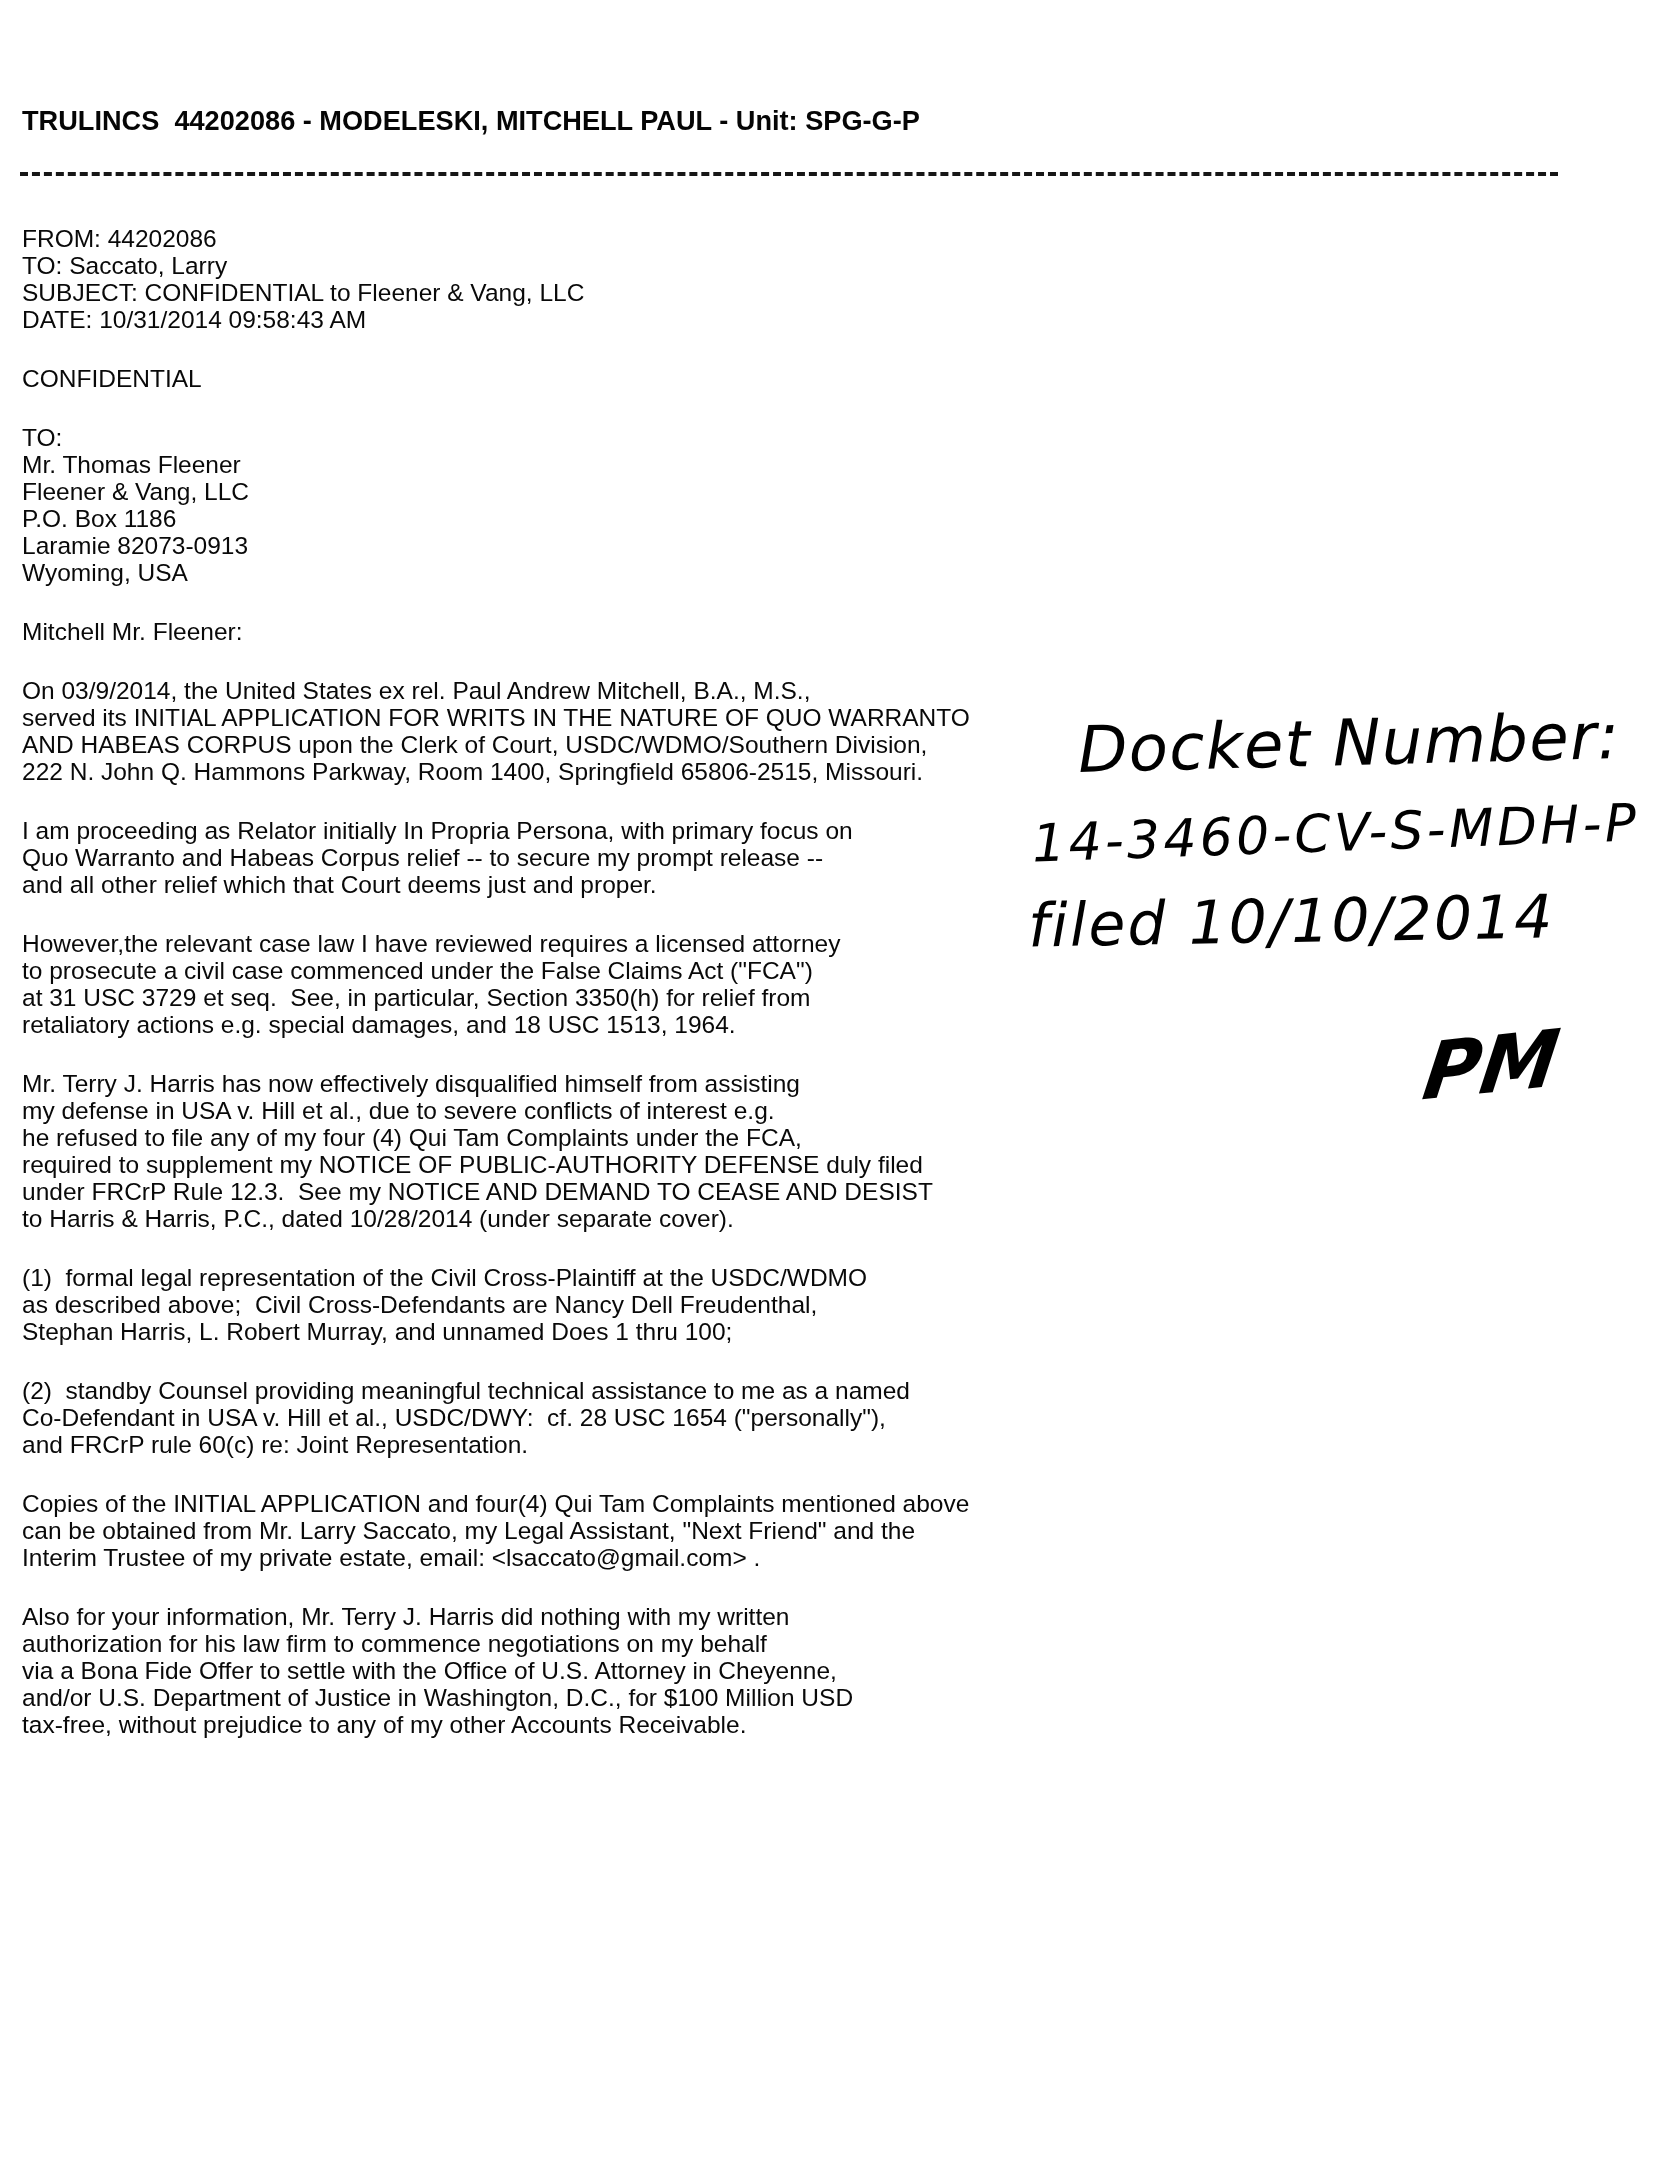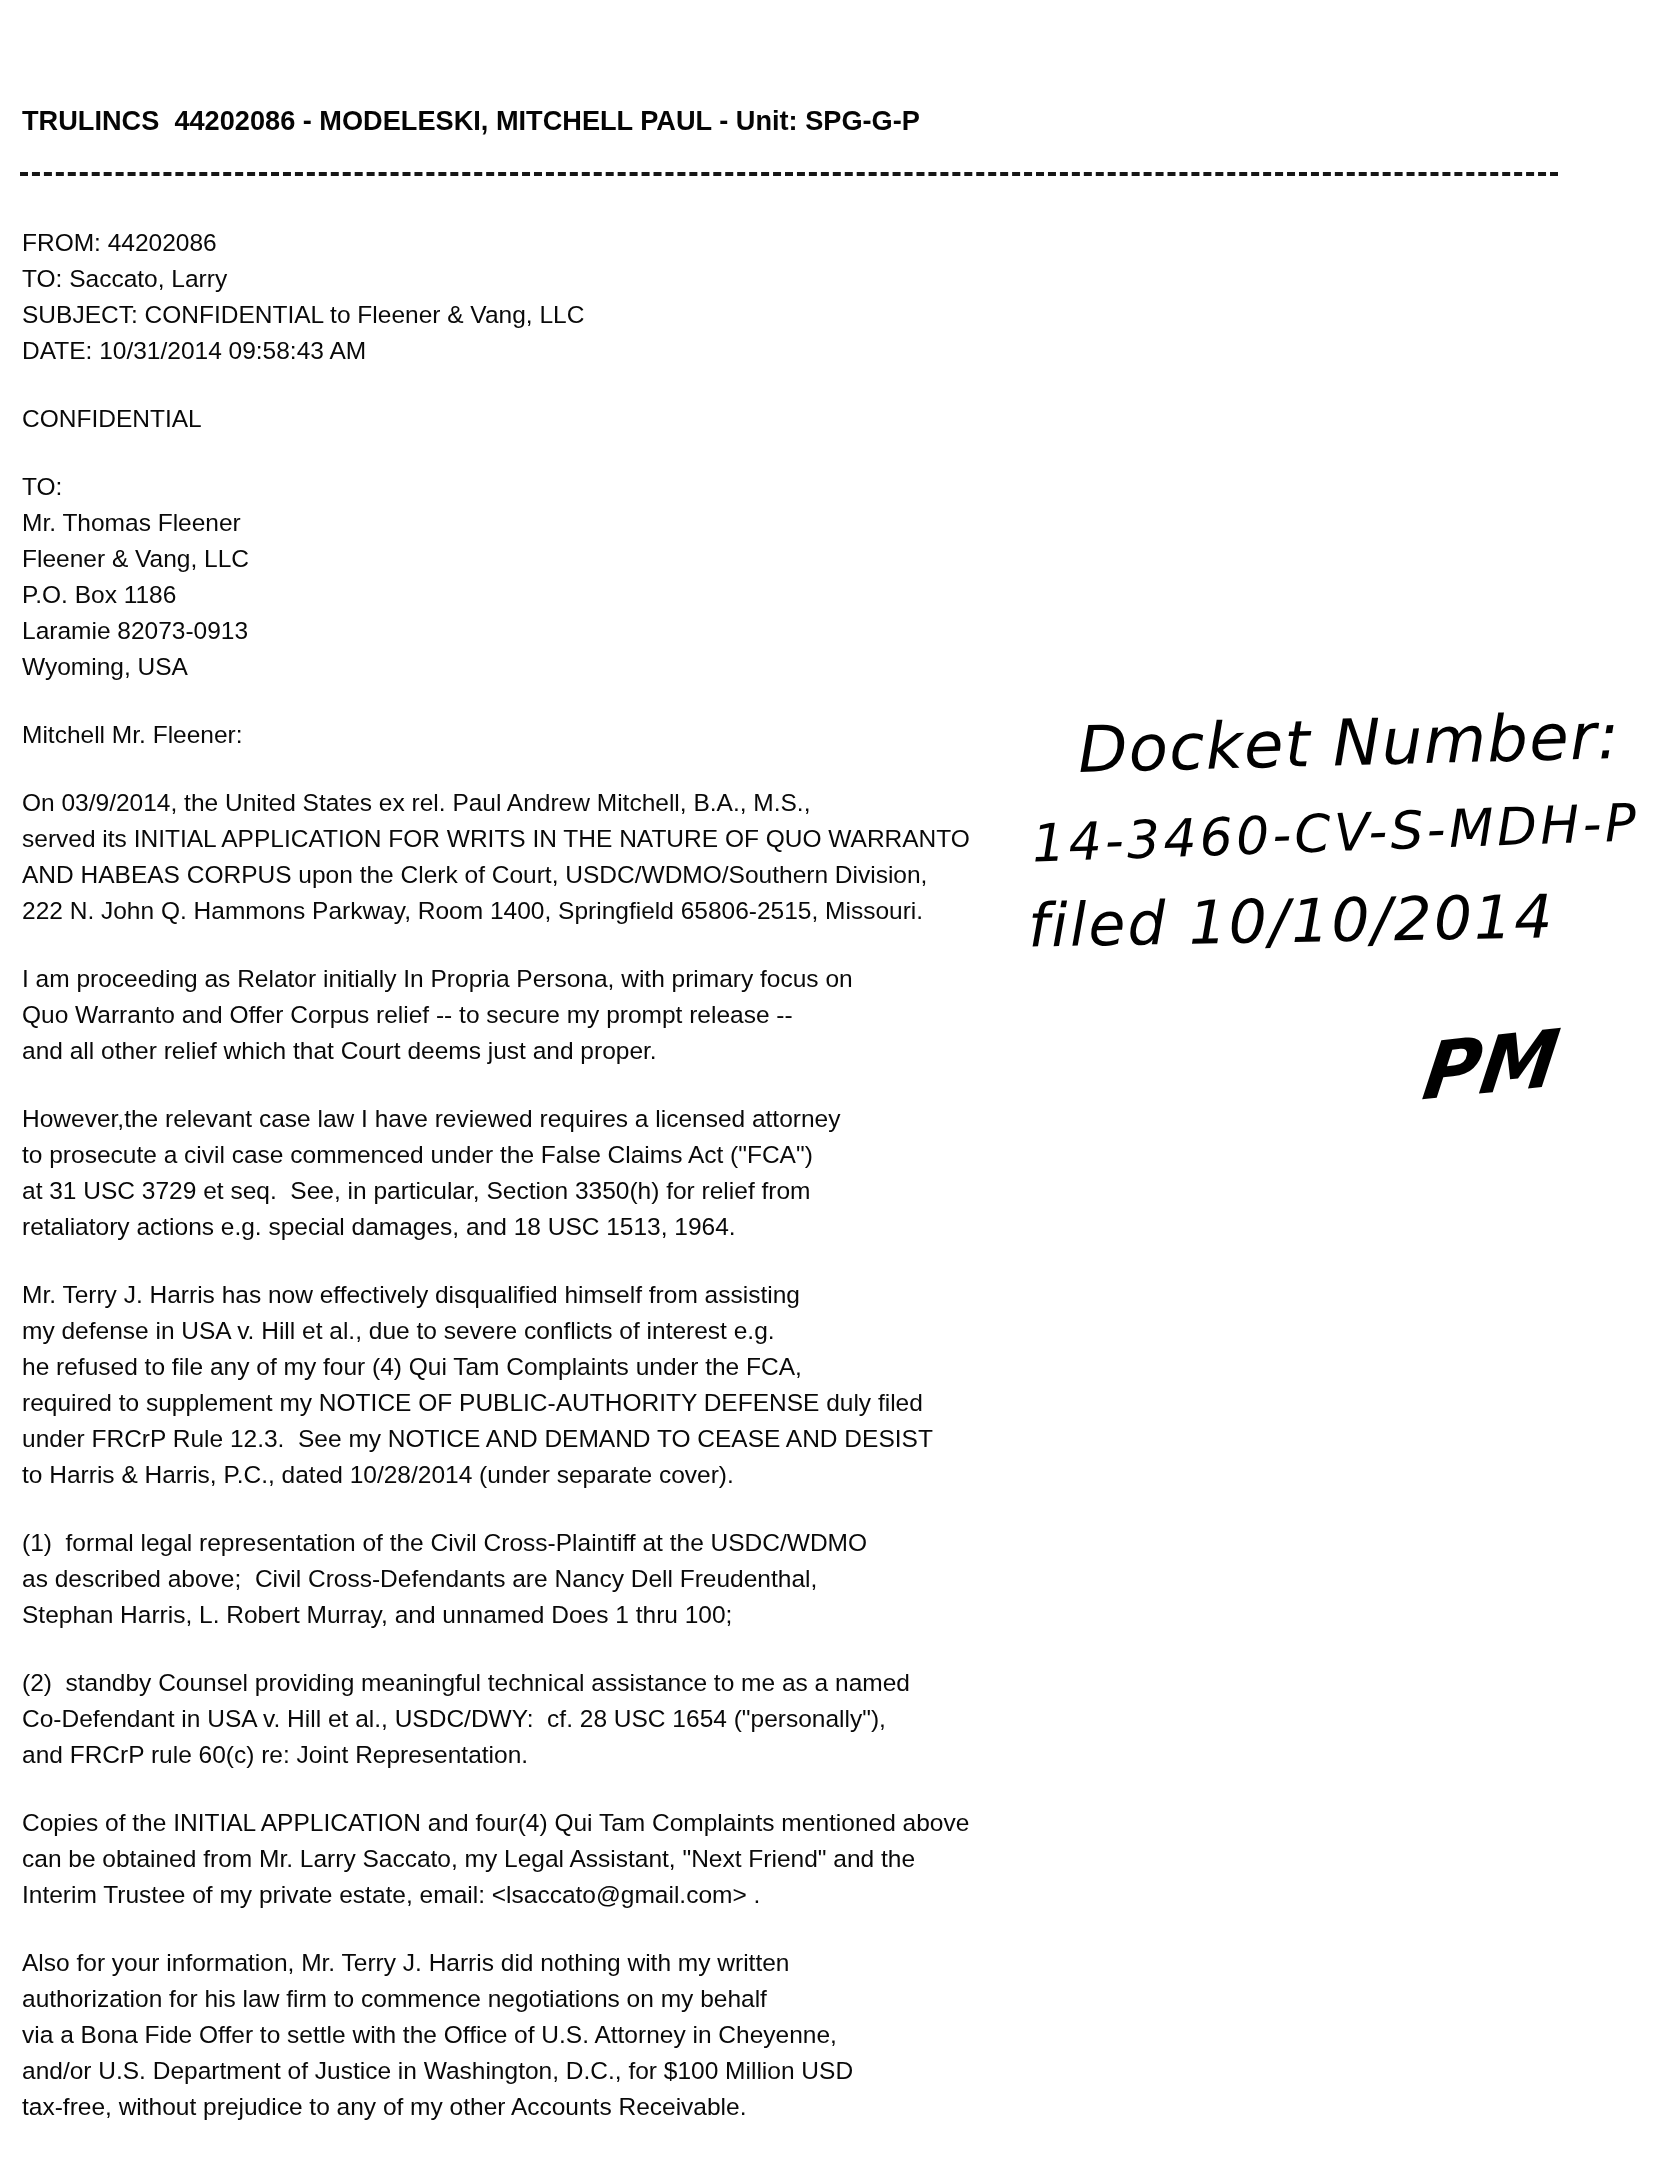--- a/index.html
+++ b/index.html
@@ -36,21 +36,21 @@
     width: 1538px;
     height: 0;
     border-top: 4.6px dashed #161616;
   }
   .letter {
     position: absolute;
     left: 22px;
     top: 225px;
     width: 1073px;
     font-size: 24.5px;
-    line-height: 36px;
+    line-height: 27px;
     color: #090909;
   }
   .letter p {
     margin: 0 0 32px 0;
     white-space: pre-wrap;
   }
   .hand {
     position: absolute;
     font-family: "DejaVu Sans", cursive;
     font-style: italic;
@@ -110,21 +110,21 @@
 Laramie 82073-0913
 Wyoming, USA</p>
 
     <p>Mitchell Mr. Fleener:</p>
 
     <p>On 03/9/2014, the United States ex rel. Paul Andrew Mitchell, B.A., M.S.,
 served its INITIAL APPLICATION FOR WRITS IN THE NATURE OF QUO WARRANTO
 AND HABEAS CORPUS upon the Clerk of Court, USDC/WDMO/Southern Division,
 222 N. John Q. Hammons Parkway, Room 1400, Springfield 65806-2515, Missouri.</p>
     <p>I am proceeding as Relator initially In Propria Persona, with primary focus on
-Quo Warranto and Offer Corpus relief -- to secure my prompt release --
+Quo Warranto and Habeas Corpus relief -- to secure my prompt release --
 and all other relief which that Court deems just and proper.</p>
     <p>However,the relevant case law I have reviewed requires a licensed attorney
 to prosecute a civil case commenced under the False Claims Act ("FCA")
 at 31 USC 3729 et seq.  See, in particular, Section 3350(h) for relief from
 retaliatory actions e.g. special damages, and 18 USC 1513, 1964.</p>
     <p>Mr. Terry J. Harris has now effectively disqualified himself from assisting
 my defense in USA v. Hill et al., due to severe conflicts of interest e.g.
 he refused to file any of my four (4) Qui Tam Complaints under the FCA,
 required to supplement my NOTICE OF PUBLIC-AUTHORITY DEFENSE duly filed
 under FRCrP Rule 12.3.  See my NOTICE AND DEMAND TO CEASE AND DESIST

